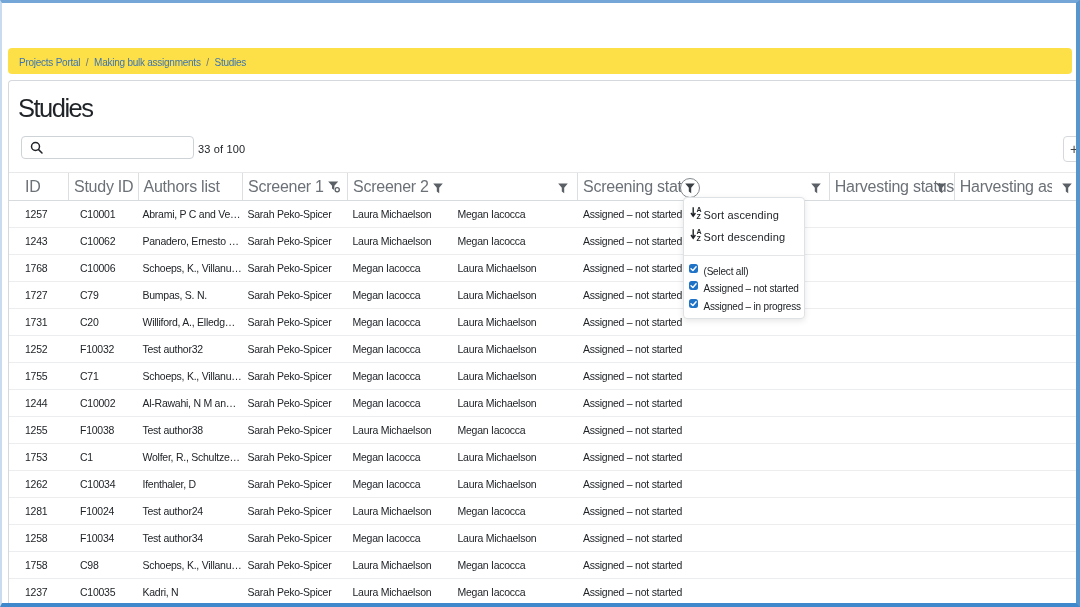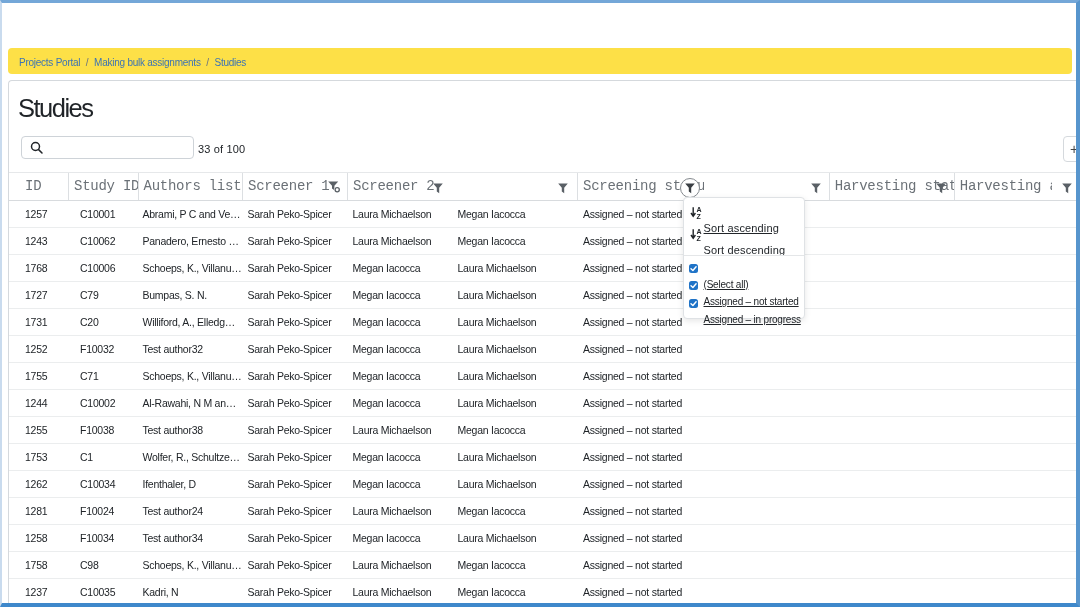--- a/index.html
+++ b/index.html
@@ -20,35 +20,35 @@
   .card { position:absolute; left:6px; top:77px; width:1070px; height:527px;
     background:#fff; border:1px solid #d5d9dd; border-radius:4px 0 0 0; border-right:none; border-bottom:none; }
   h2.studies { position:absolute; left:9px; top:11.5px; font-size:25.5px; font-weight:400; color:#1f2327; letter-spacing:-1.5px; line-height:30px; }
   .search { position:absolute; left:12px; top:54.5px; width:173px; height:23px;
     border:1px solid #ced3d8; border-radius:4px; background:#fff; }
   .count { position:absolute; left:189px; top:61.5px; font-size:11px; letter-spacing:0.15px; color:#212529; }
   .addbtn { position:absolute; left:1054px; top:54.5px; width:22px; height:26px;
     border:1px solid #d5d9dd; border-radius:4px; color:#444; font-size:14px; text-align:center; line-height:24px; }
   .thead { position:absolute; left:0px; top:90.5px; width:1069px; height:29px;
     border-top:1px solid #e6e8ea; border-bottom:1px solid #d8dbde; }
-  .thead .cell { position:absolute; top:0; height:100%; color:#6b7177; font-size:14px; letter-spacing:-0.25px; line-height:27px;
-    border-left:1px solid #dcdfe2; padding-left:5px; white-space:nowrap; overflow:hidden;font-family:Liberation Mono, monospace; }
+  .thead .cell { position:absolute; top:0; height:100%; color:#6b7177; font-size:16px; letter-spacing:-0.25px; line-height:27px;
+    border-left:1px solid #dcdfe2; padding-left:5px; white-space:nowrap; overflow:hidden; }
   .thead .cell.first { border-left:none; padding-left:16px; }
   .fun { position:absolute; }
   .tbody { position:absolute; left:0; top:119.5px; width:1069px; }
   .row { position:relative; width:100%; height:27px; border-bottom:1px solid #ebedee; }
   .row span { position:absolute; top:0; line-height:26px; font-size:10.5px; letter-spacing:-0.25px; color:#212529; white-space:nowrap; }
   .c0 { left:16px; } .c1 { left:71px; } .c2 { left:133.5px; } .c3 { left:238.5px; }
   .c4 { left:343.5px; } .c5 { left:448.5px; } .c6 { left:574px; }
   .dropdown { position:absolute; left:681px; top:193.5px; width:122px; height:122px;
     background:#fff; border:1px solid #dfe2e5; border-radius:4px; box-shadow:0 2px 6px rgba(0,0,0,0.10); z-index:5; }
   .ditem { position:absolute; left:0; width:100%; height:21px; line-height:21px; color:#212529; }
   .ditem.si { font-size:11px; letter-spacing:0.15px; }
   .ditem.ci { font-size:10px; letter-spacing:-0.2px; }
-  .ditem .txt { position:absolute; left:19.5px; top:16px; white-space:nowrap;text-decoration:underline; }
+  .ditem .txt { position:absolute; left:19.5px; top:3px; white-space:nowrap; }
   .dsep { position:absolute; left:0; top:57px; width:100%; border-top:1px solid #e4e6e8; }
   .chk { position:absolute; left:4.5px; top:6px; width:9px; height:9px; background:#1f73c7; border-radius:2.5px; }
 </style>
 </head>
 <body>
 <div class="frame">
   <div class="crumbbar">
     <div class="inner">Projects Portal <span class="sep">/</span> Making bulk assignments <span class="sep">/</span> Studies</div>
   </div>
   <div class="card">

